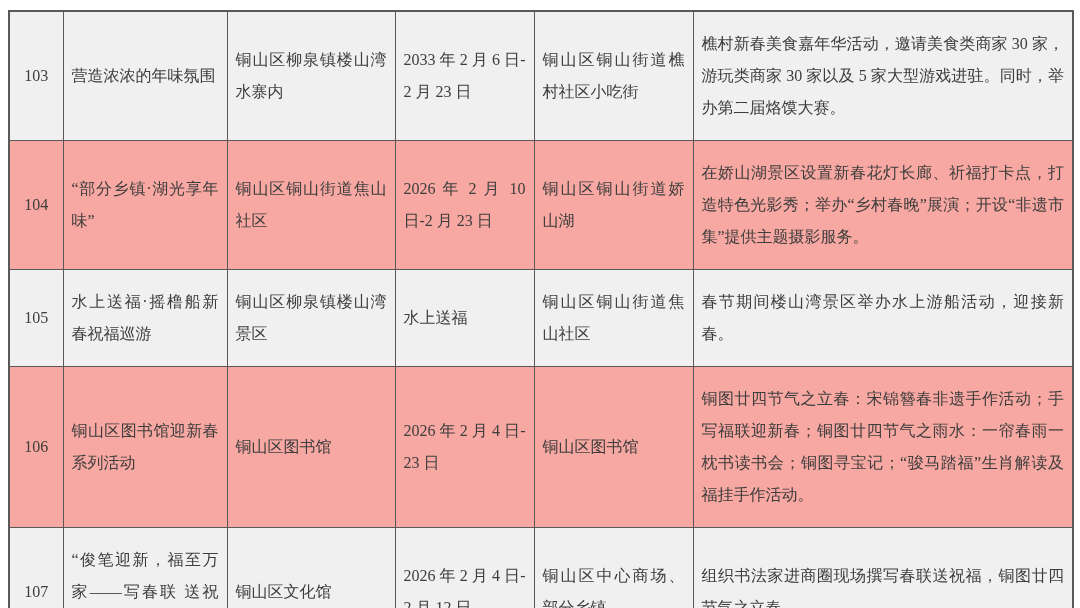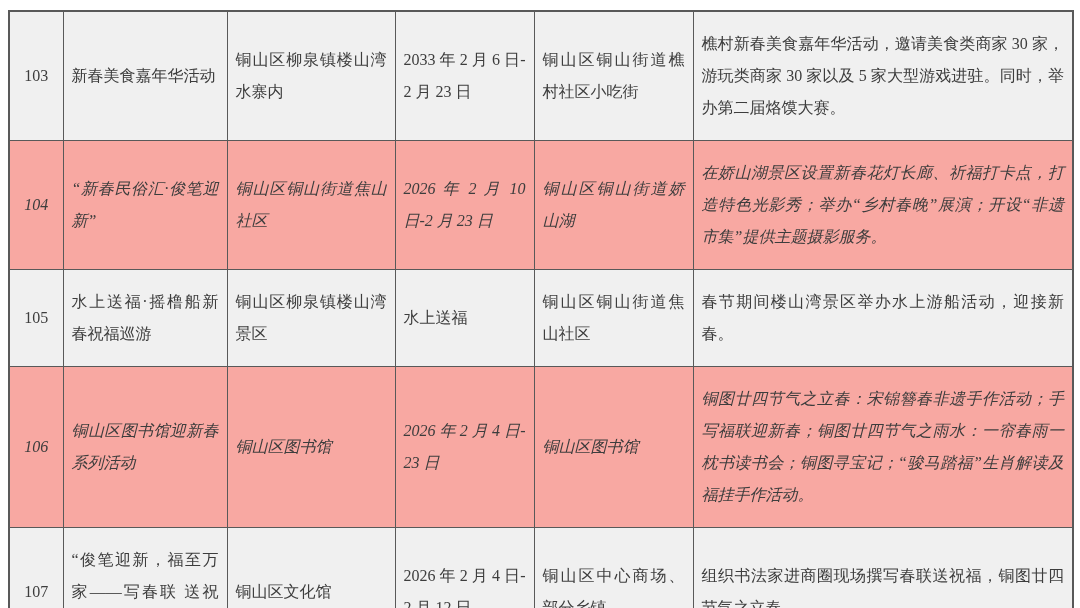--- a/index.html
+++ b/index.html
@@ -36,21 +36,21 @@
     color: var(--text, #3d3d3d);
     font-size: 16px;
     line-height: 2.0;
     vertical-align: middle;
     padding: 16px 8px;
     text-align: justify;
     text-align-last: left;
     word-break: break-all;
     overflow: hidden;
   }
-  tr.highlight td { background: var(--highlight, #f8a8a2); font-style: italic; }
+  tr.highlight td { background: var(--highlight, #f8a8a2); }
 
   td.no {
     text-align: right;
     text-align-last: center;
     padding: 4px 2px;
   }
   tbody tr:nth-child(1) { height: 109px; }
   tbody tr:nth-child(2) { height: 124px; }
   tbody tr:nth-child(3) { height: 96px; }
   tbody tr:nth-child(4) { height: 156px; }
@@ -65,29 +65,29 @@
       <col class="c-no">
         <col class="c-name">
         <col class="c-org">
       <col class="c-date">
         <col class="c-loc">
         <col class="c-desc">
     </colgroup>
     <tbody>
         <tr>
     <td class="no">103</td>
-    <td>新春美食嘉年华活动</td>
+    <td>营造浓浓的年味氛围</td>
     <td>铜山区柳泉镇楼山湾水寨内</td>
     <td>2033 年 2 月 6 日-2 月 23 日</td>
     <td>铜山区铜山街道樵村社区小吃街</td>
     <td>樵村新春美食嘉年华活动，邀请美食类商家 30 家，游玩类商家 30 家以及 5 家大型游戏进驻。同时，举办第二届烙馍大赛。</td>
   </tr>
         <tr class="highlight">
     <td class="no">104</td>
-    <td>“新春民俗汇·俊笔迎新”</td>
+    <td>“部分乡镇·湖光享年味”</td>
     <td>铜山区铜山街道焦山社区</td>
     <td>2026 年 2 月 10 日-2 月 23 日</td>
     <td>铜山区铜山街道娇山湖</td>
     <td>在娇山湖景区设置新春花灯长廊、祈福打卡点，打造特色光影秀；举办“乡村春晚”展演；开设“非遗市集”提供主题摄影服务。</td>
   </tr>
         <tr>
     <td class="no">105</td>
     <td>水上送福·摇橹船新春祝福巡游</td>
     <td>铜山区柳泉镇楼山湾景区</td>
     <td>水上送福</td>

